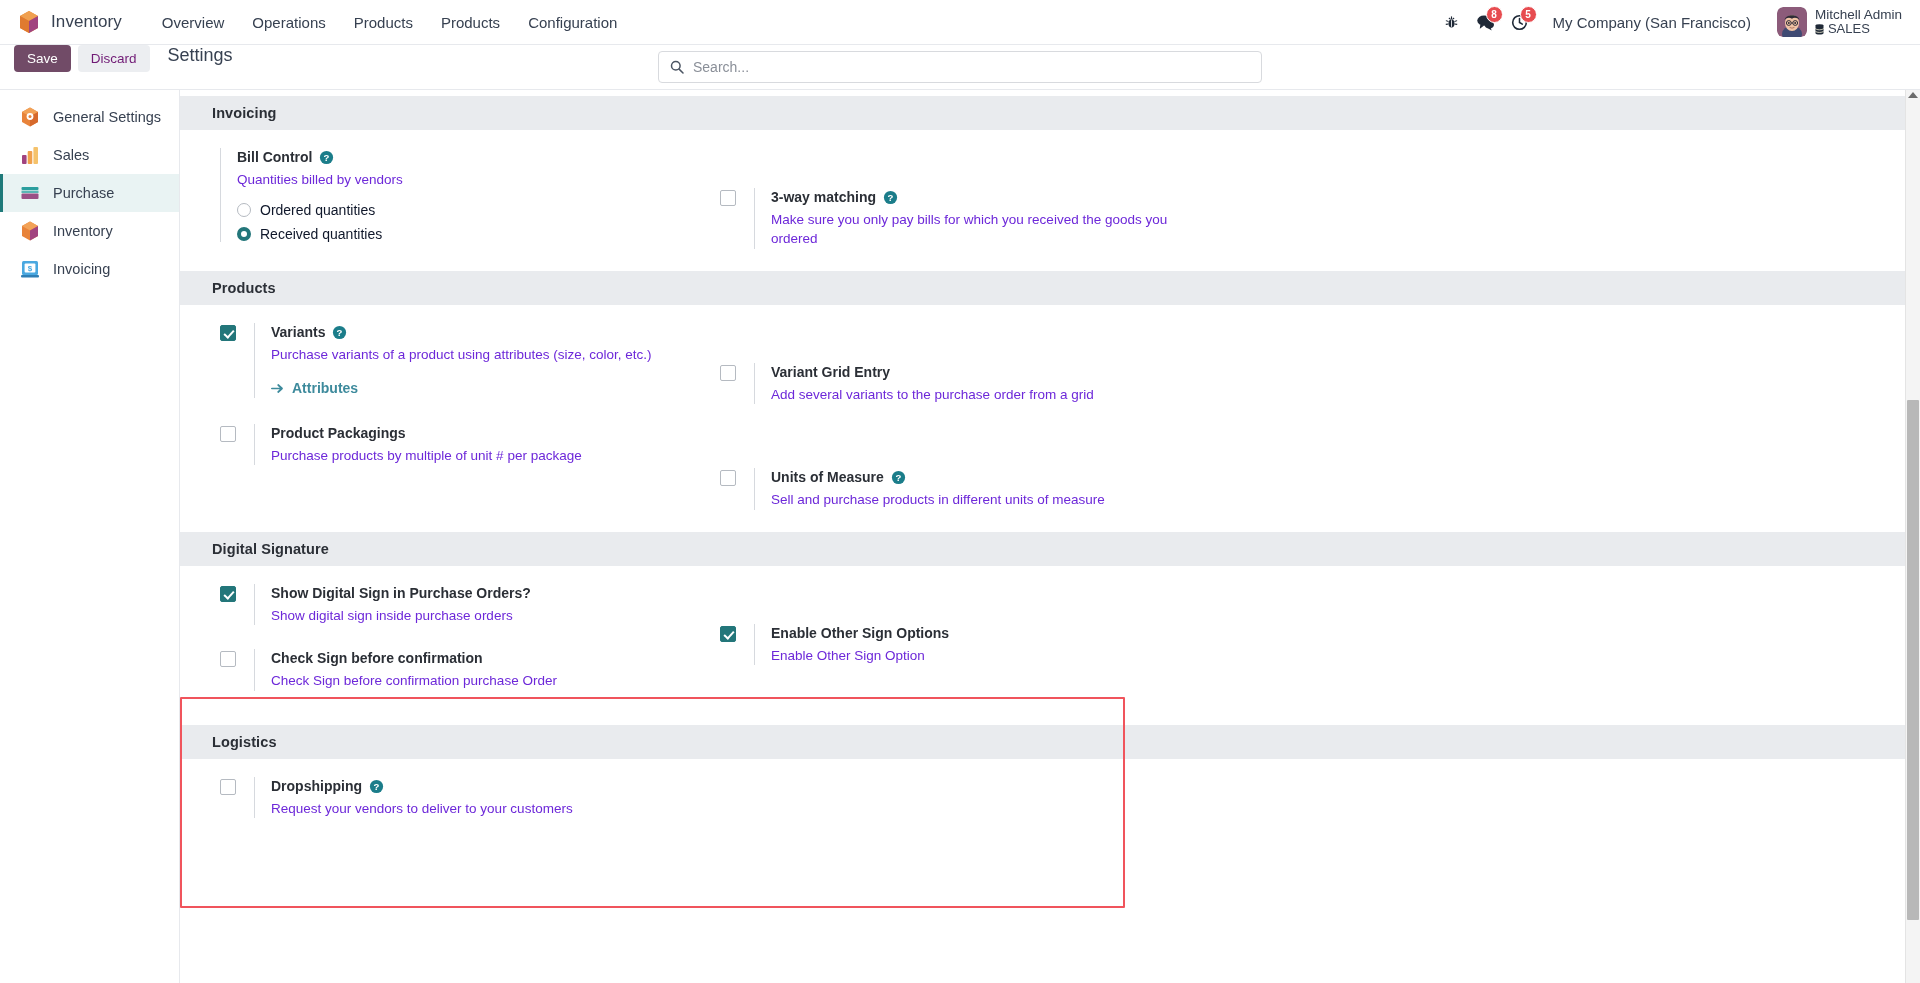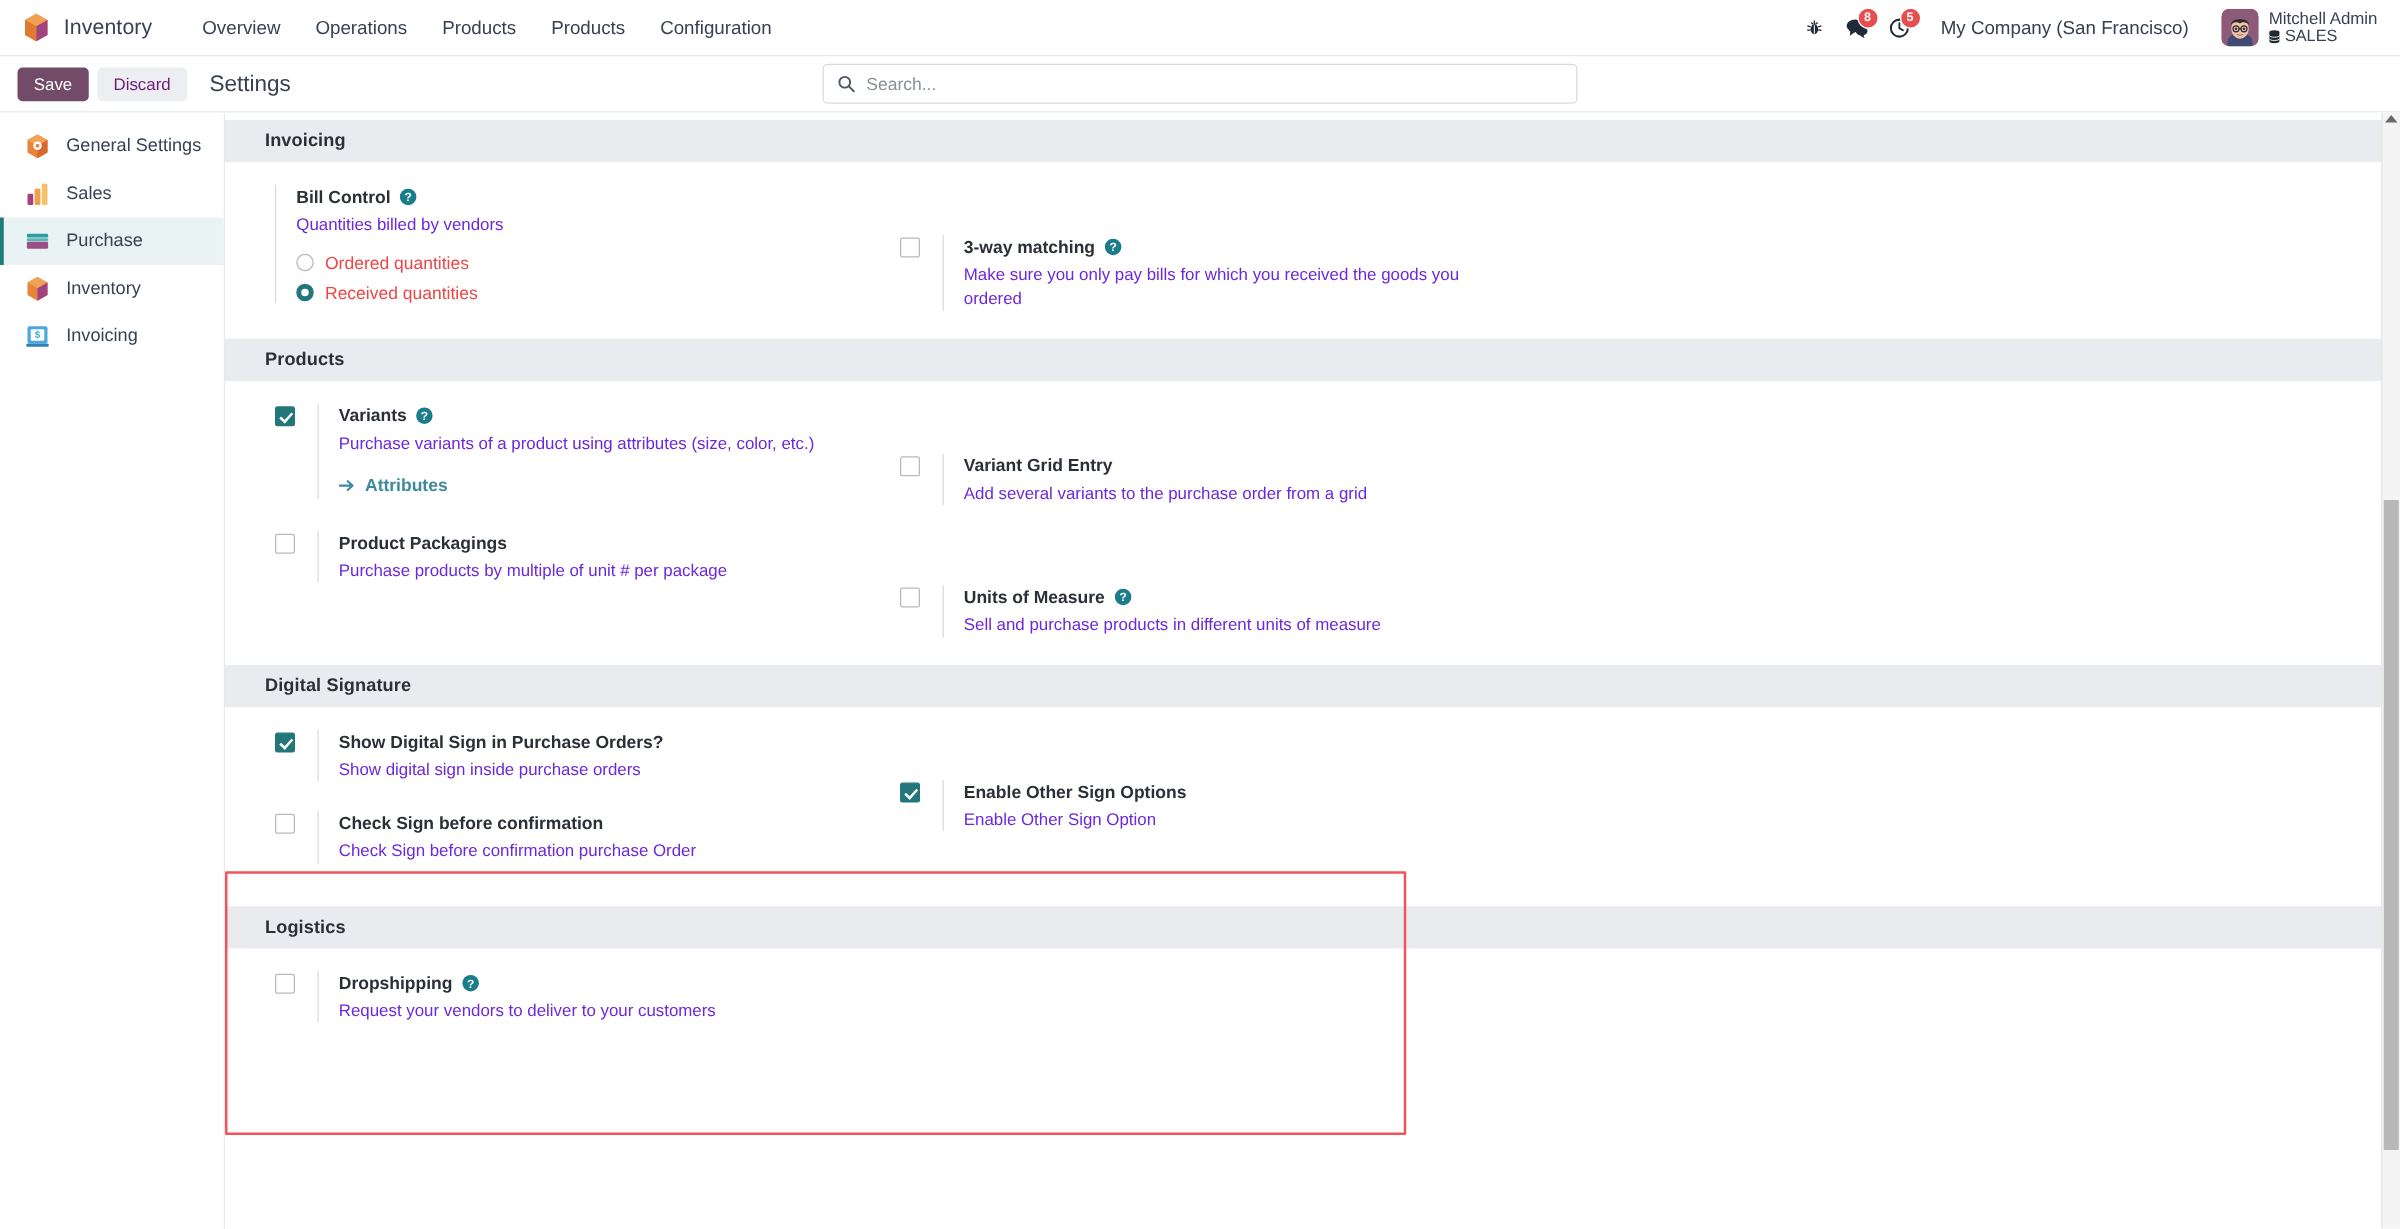--- a/index.html
+++ b/index.html
@@ -65,21 +65,21 @@
   .user-db {
     font-size: 13px; color: #374151; white-space: nowrap;
     display: flex; align-items: center; gap: 4px;
   }
   .db-icon { width: 9px; height: 11px; display: block; }
 
   
   .control-panel {
     height: 45px; background: #fff;
     border-bottom: 1px solid #e7e9ed;
-    display: flex; align-items: center;
+    display: flex; align-items: flex-start;
     padding: 0 14px 0 14px; position: relative; z-index: 30;
   }
   .btn {
     font-size: 13.5px; font-weight: 400; border: 0; cursor: pointer;
     padding: 6px 13px; border-radius: 4px; white-space: nowrap;
     font-family: "Liberation Sans", sans-serif;
   }
   .btn-save { background: #714b67; color: #ffffff; }
   .btn-discard { background: #eceef1; color: #701a75; margin-left: 7px; }
   .breadcrumb-title {
@@ -176,21 +176,21 @@
   }
   .help-icon { width: 15px; height: 15px; flex: 0 0 auto; display: block; cursor: pointer; }
 
   .radio-group { margin-top: 13px; display: flex; flex-direction: column; gap: 8px; }
   .radio-row { display: flex; align-items: center; gap: 9px; cursor: pointer; }
   .radio {
     width: 14px; height: 14px; border-radius: 50%;
     border: 1px solid #b5bac1; background: #fff; flex: 0 0 auto; position: relative;
   }
   .radio.selected { border: 4px solid #23767a; background: #fff; }
-  .radio-label { font-size: 14px; color: #ef4444; }
+  .radio-label { font-size: 14px; color: #0f172a; }
 
   .internal-link {
     display: inline-flex; align-items: center; gap: 8px;
     color: #3d8a9c; font-size: 14px; font-weight: 700;
     margin-top: 16px; cursor: pointer; text-decoration: none;
   }
   .arrow-icon { width: 13px; height: 11px; display: block; }
 
   
   .highlight-box {

